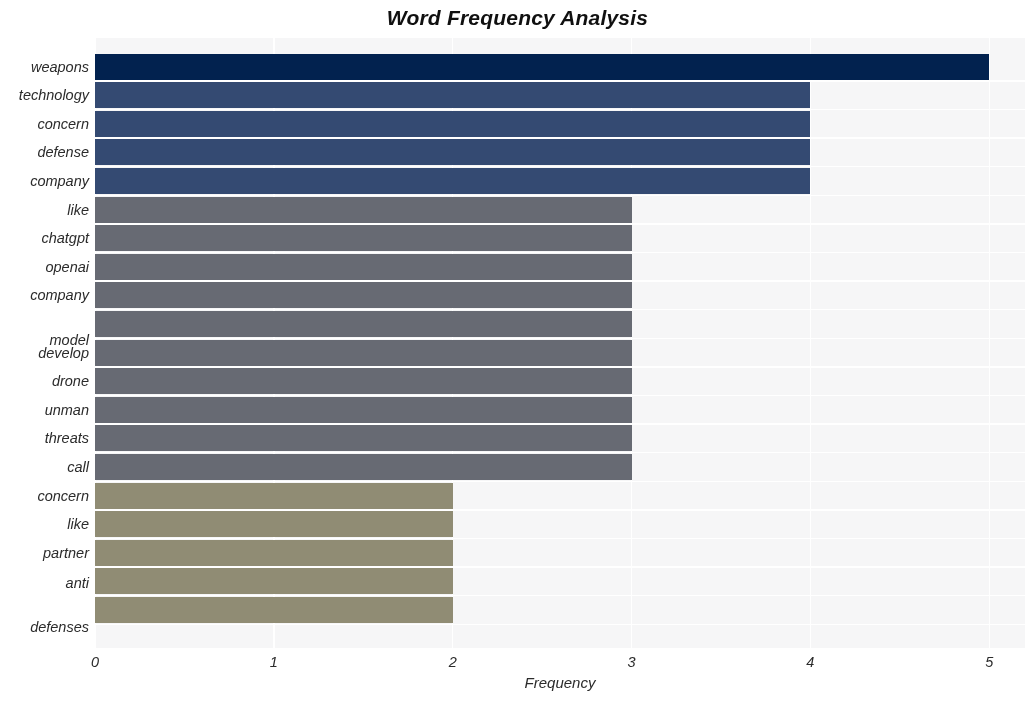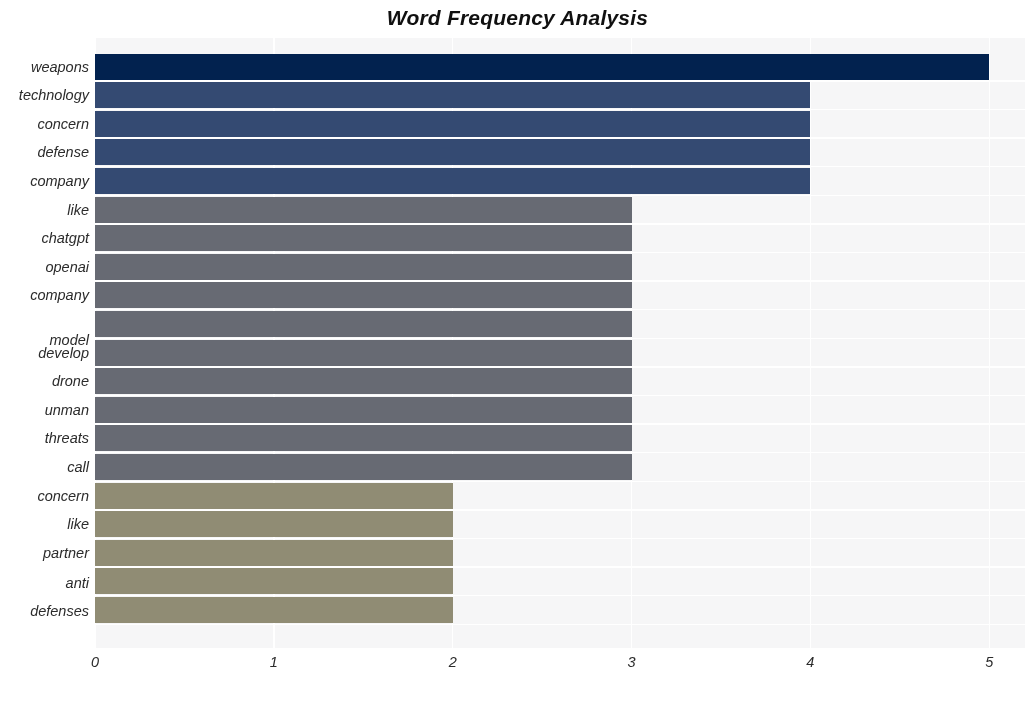--- a/index.html
+++ b/index.html
@@ -194,26 +194,27 @@
       <div class="y-tick-label" style="top: 294px;">model</div>
       <div class="y-tick-label" style="top: 306.58px; text-align: right;">develop</div>
       <div class="y-tick-label" style="top: 335.179px;">drone</div>
       <div class="y-tick-label" style="top: 363.777px;">unman</div>
       <div class="y-tick-label" style="top: 392.375px;">threats</div>
       <div class="y-tick-label" style="top: 420.973px;">call</div>
       <div class="y-tick-label" style="top: 449.571px;">concern</div>
       <div class="y-tick-label" style="top: 478.17px;">like</div>
       <div class="y-tick-label" style="top: 506.768px;">partner</div>
       <div class="y-tick-label" style="top: 505px; margin-top: 32px;">anti</div>
-      <div class="y-tick-label" style="top: 565px;">defenses</div>
+      <div class="y-tick-label" style="top: 581px;">defenses</div>
     </div>
 
   <div id="x-labels">
       <div class="x-tick-label" style="left: 95px;">0</div>
       <div class="x-tick-label" style="left: 273.846px;">1</div>
       <div class="x-tick-label" style="left: 452.692px;">2</div>
       <div class="x-tick-label" style="left: 631.538px;">3</div>
       <div class="x-tick-label" style="left: 810.385px;">4</div>
       <div class="x-tick-label" style="left: 989.231px;">5</div>
     </div>
 
+  <div id="x-axis-title">Frequency</div>
 
 </div>
 
 </body></html>

